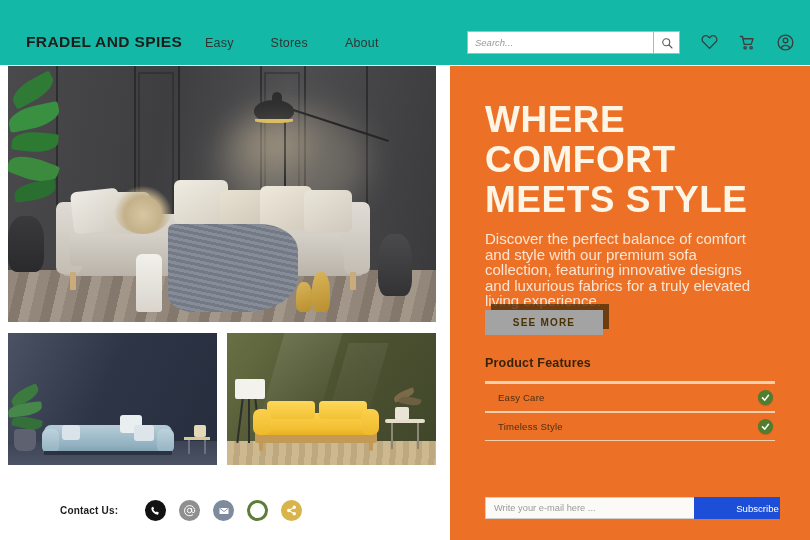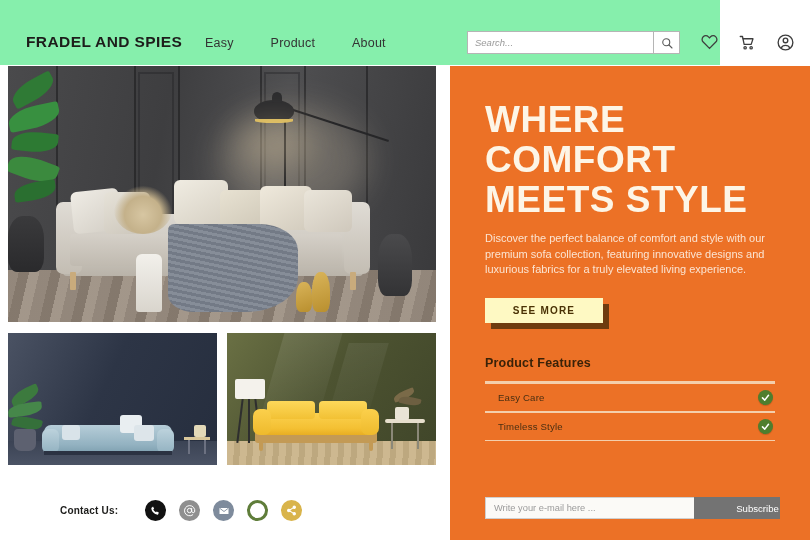--- a/index.html
+++ b/index.html
@@ -6,22 +6,22 @@
   html, body {
     width: 810px; height: 540px;
     background: #ffffff;
     font-family: "Liberation Sans", sans-serif;
     overflow: hidden;
   }
   .page { position: relative; width: 810px; height: 540px; background:#fff; }
 
   
   .header {
-    position: absolute; top: 0; left: 0; width: 720px; height: 65px;
-    background: #86efac;
+    position: absolute; top: 0; left: 0; width: 810px; height: 65px;
+    background: #14b8a6;
     display: flex; align-items: center;
   }
   .brand {
     position: absolute; left: 26px; top: 33px;
     font-size: 15.5px; font-weight: 700; letter-spacing: .4px;
     color: #1d1d1b; white-space: nowrap;
     font-family: "Liberation Sans", sans-serif;
   }
   .nav { position: absolute; left: 205px; top: 36px; display: flex; gap: 37px; }
   .nav-link {
@@ -110,29 +110,29 @@
     position:absolute; left:450px; top:66px; width:360px; height:474px;
     background:#ec7126;
   }
   .headline {
     position:absolute; left:35px; top:34px; width:300px;
     font-size:37px; line-height:40px; font-weight:700; letter-spacing:.5px;
     color:#fdf5e6;
   }
   .subtext {
     position:absolute; left:35px; top:165px; width:282px;
-    font-size:11px; line-height:15.5px; color:#fbe4d2;
+    font-size:15px; line-height:15.5px; color:#fbe4d2;
   }
   .see-more-wrap { position:absolute; left:35px; top:232px; }
   .see-more {
     position:relative; width:118px; height:25px;
-    background:#fef9c3; color:#4a3205;
+    background:#a3a3a3; color:#4a3205;
     font-size:10px; font-weight:600; letter-spacing:1.2px;
     display:flex; align-items:center; justify-content:center;
-    cursor:pointer; z-index:2;
+    cursor:pointer; z-index:2;margin-top:12px;
   }
   .see-more-shadow {
     position:absolute; left:6px; top:6px; width:118px; height:25px;
     background:#4a2d09; opacity:.78; z-index:1;
   }
   .features-title {
     position:absolute; left:35px; top:290px;
     font-size:12.5px; font-weight:700; color:#3a2208; letter-spacing:.2px;
   }
   .feature-list { position:absolute; left:35px; top:315px; width:290px; }
@@ -150,36 +150,36 @@
   .subscribe-wrap {
     position:absolute; left:35px; top:431px; display:flex; height:38px;
   }
   .email-input {
     width:209px; height:22px; border:1px solid #cfcfcf; border-right:none;
     background:#fbfaf7; font-size:9.3px; color:#8d8d8d; padding:0 8px;
     font-family:"Liberation Sans", sans-serif; outline:none;
   }
   .email-input::placeholder{ color:#9b9b9b; }
   .subscribe-btn {
-    width:86px; height:22px; background:#737373; color:#ffffff;
+    width:86px; height:22px; background:#1d4ed8; color:#ffffff;
     font-size:9.6px; display:flex; align-items:center; justify-content:center;
     cursor:pointer; border:none; font-family:"Liberation Sans", sans-serif;padding-left:41px;
   }
 </style>
 </head>
 <body>
 
 <div class="page">
 
   <div class="header">
     <div class="brand">FRADEL AND SPIES</div>
 
     <div class="nav">
       <div class="nav-link">Easy</div>
-      <div class="nav-link">Product</div>
+      <div class="nav-link">Stores</div>
       <div class="nav-link">About</div>
     </div>
 
     <div class="search-wrap">
       <input class="search-input" type="text" placeholder="Search..." style="">
       <div class="search-btn">
         <svg width="12" height="12" viewBox="0 0 24 24" fill="none" stroke="#5a5a5a" stroke-width="2.2">
           <circle cx="10.5" cy="10.5" r="7"></circle>
             <line x1="16" y1="16" x2="22" y2="22" stroke-linecap="round"></line>
         </svg>

